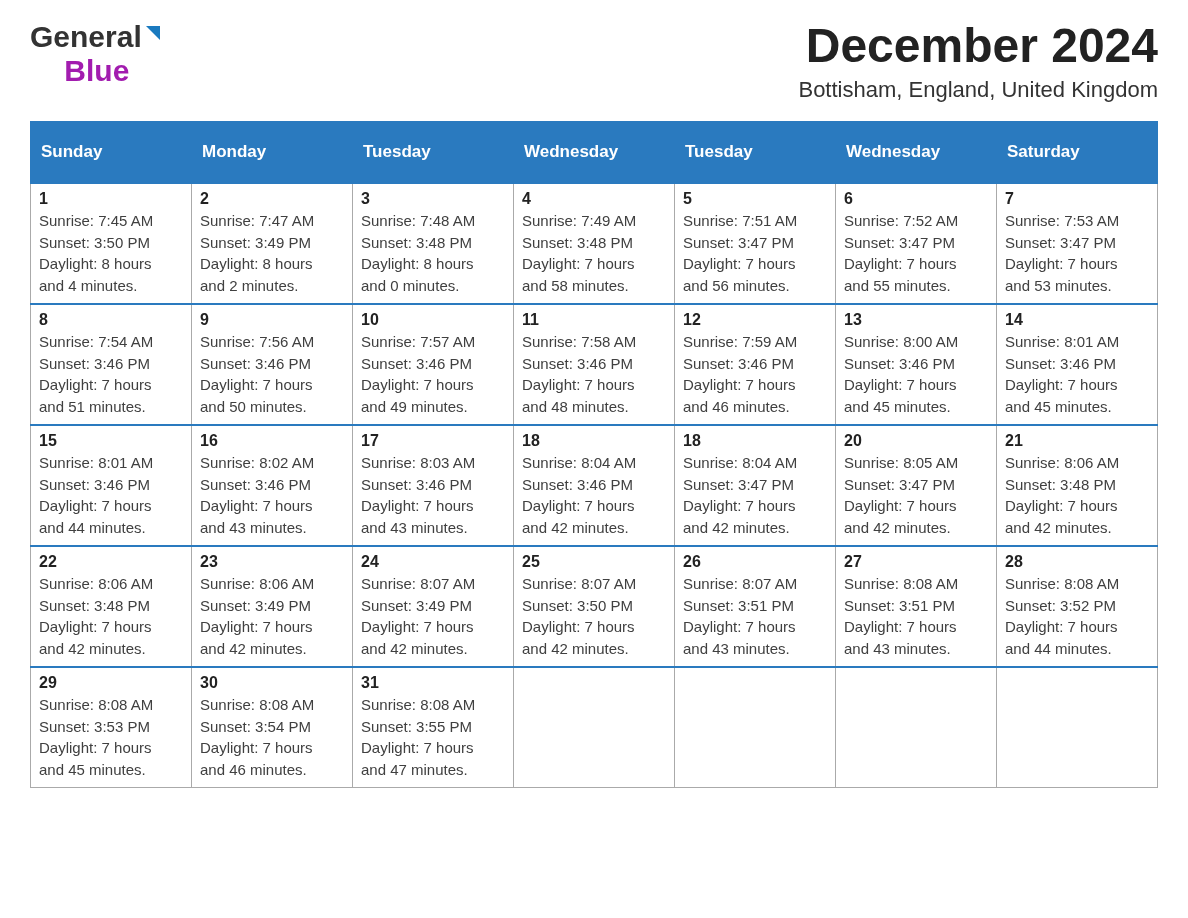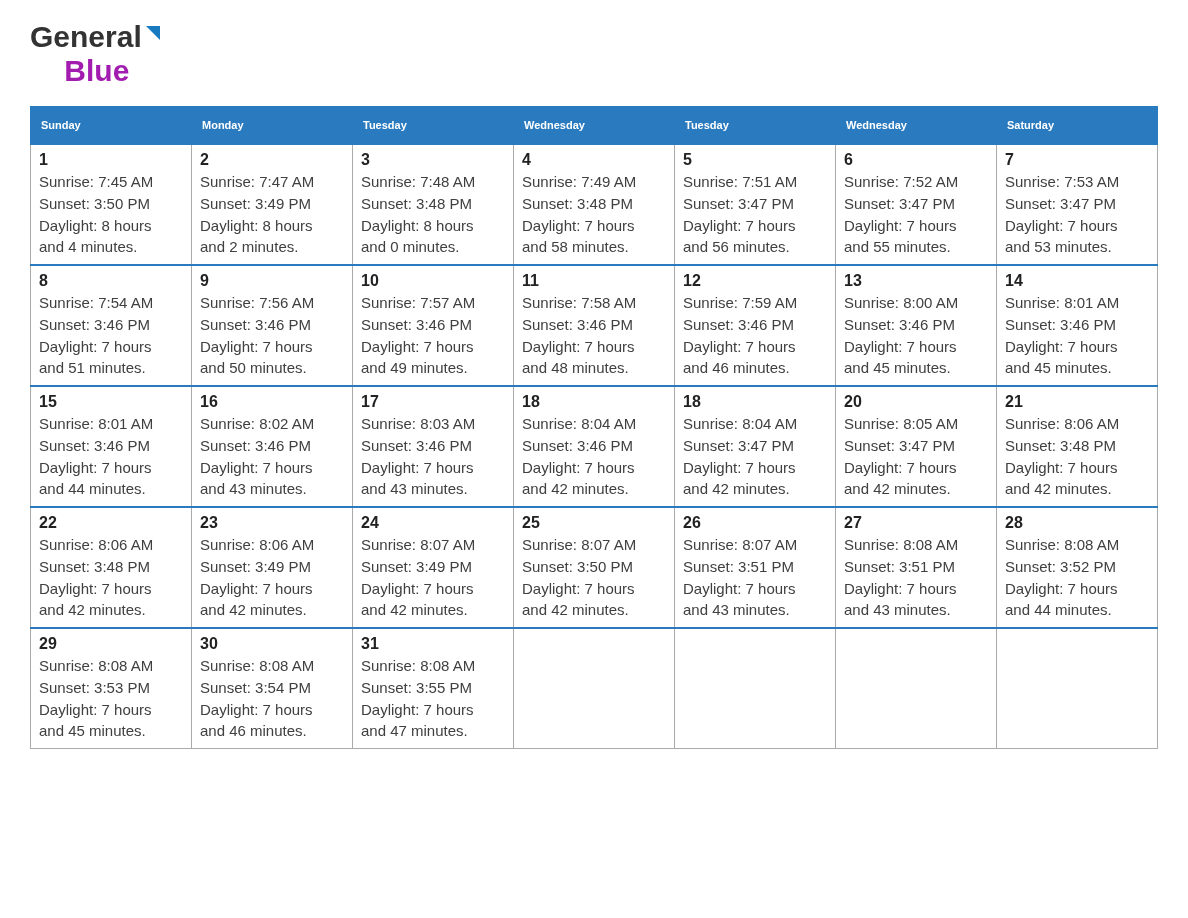--- a/index.html
+++ b/index.html
@@ -36,23 +36,23 @@
       margin-top: 4px;
     }
     .calendar-table {
       width: 100%;
       border-collapse: collapse;
       border: 1px solid #999;
     }
     .calendar-table th {
       background-color: #2a7abf;
       color: #fff;
-      font-size: 11px;
+      font-size: 17px;
       font-weight: bold;
-      padding: 12px 10px;
+      padding: 20px 10px;
       text-align: left;
       border: 1px solid #2a7abf;
     }
     .calendar-table td {
       border: 1px solid #aaa;
       vertical-align: top;
       padding: 6px 8px;
       width: calc(100% / 7);
       min-height: 90px;
     }
@@ -102,20 +102,24 @@
   <div class="logo">
     <div class="logo-row">
       <span class="logo-text-general">General</span>
       <span class="logo-arrow">
         <svg width="22" height="22" viewBox="0 0 22 22">
             <polygon points="4,4 18,4 18,18" fill="#1a7abf"></polygon>
           </svg>
       </span>
     </div>
     <span class="logo-text-blue">Blue</span>
+  </div>
+  <div class="title-area">
+    <div class="month-title">December 2024</div>
+    <div class="location">Bottisham, England, United Kingdom</div>
   </div>
 </div>
 
 <table class="calendar-table">
   <thead>
     <tr>
     <th>Sunday</th>
         <th>Monday</th>
         <th>Tuesday</th>
         <th>Wednesday</th>

